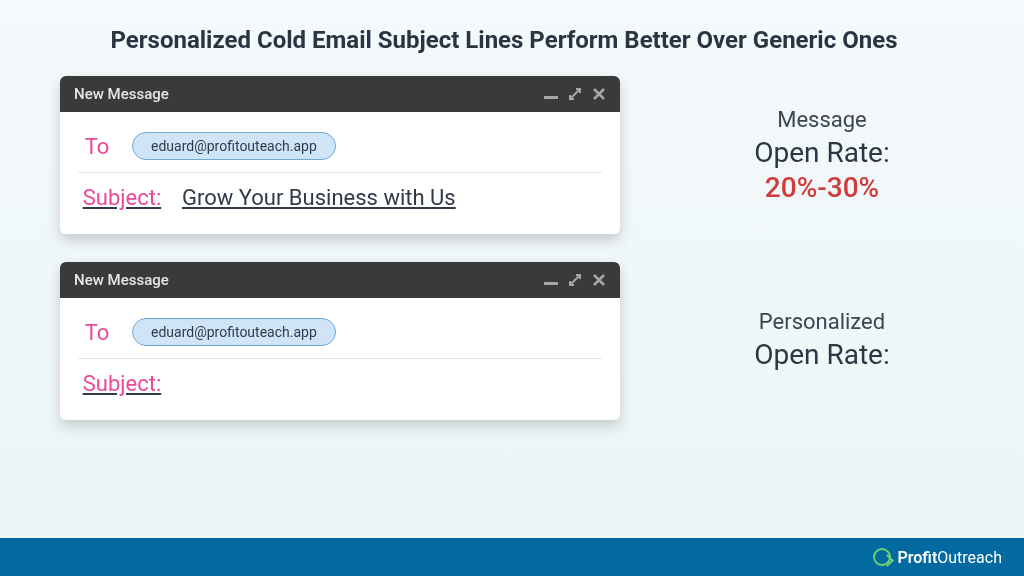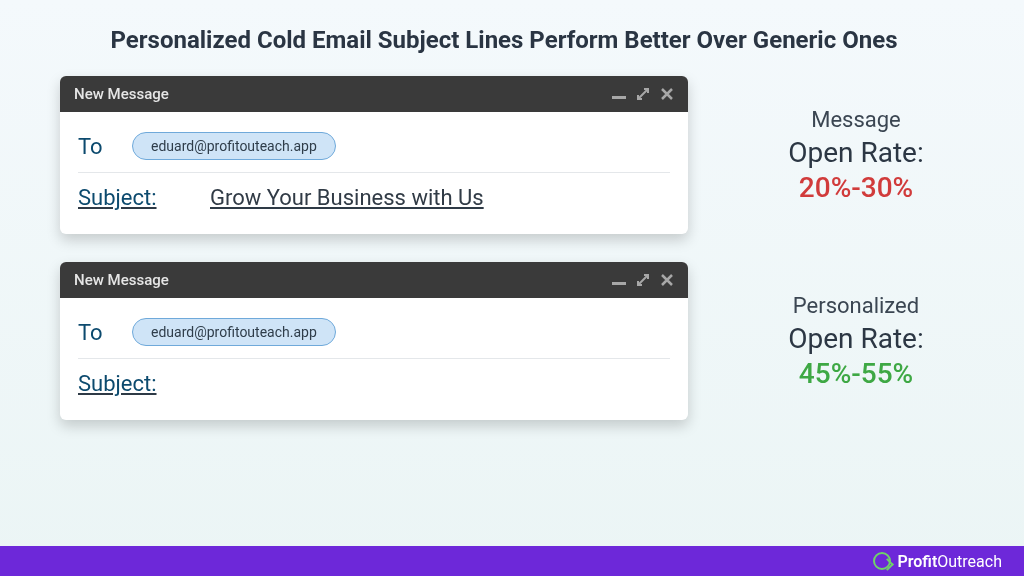--- a/index.html
+++ b/index.html
@@ -22,21 +22,21 @@
     flex-direction: column;
     gap: 28px;
     padding: 10px 40px 0 60px;
   }
   .row {
     display: flex;
     align-items: center;
     gap: 40px;
   }
   .email-card {
-    width: 628px;
+    width: 560px;
     background: #ffffff;
     border-radius: 6px;
     box-shadow: 0 6px 14px rgba(0,0,0,0.18);
     overflow: hidden;
     flex-shrink: 0;
   }
   .email-header {
     background: #3a3a3a;
     color: #e6e6e6;
     font-size: 15px;
@@ -67,38 +67,38 @@
   }
   .field {
     display: flex;
     align-items: center;
     gap: 16px;
     padding: 12px 0;
     border-bottom: 1px solid #e4e7ea;
   }
   .field:last-child { border-bottom: none; text-decoration: underline; }
   .field .label {
-    color: #0c4a6e;
+    color: #ec4899;
     font-size: 22px;
     min-width: 88px;
+    text-align: center;
   }
   .field .label.to { min-width: 38px; }
   .chip {
     background: #cfe4f7;
     border: 1.5px solid #6fa9da;
     color: #2f3d4a;
     font-size: 14px;
     padding: 5px 18px;
     border-radius: 999px;
     white-space: nowrap;
   }
   .subject-text {
     color: #313b46;
     font-size: 22px;
-    margin-left: 28px;
   }
   .stats {
     text-align: center;
     flex: 1;
   }
   .stats .cat {
     font-size: 22px;
     color: #3b4652;
     margin-bottom: 4px;
   }
@@ -110,22 +110,22 @@
   }
   .stats .value {
     font-size: 28px;
     font-weight: 500;
   }
   .value.red { color: #d13b3b; }
   .value.green { color: #3ea844; }
   .footer {
     position: absolute;
     left: 0; right: 0; bottom: 0;
-    height: 30px;
-    background: #6d28d9;
+    height: 38px;
+    background: #0369a1;
     display: flex;
     align-items: center;
     justify-content: flex-end;
     padding: 0 22px;
     color: #ffffff;
   }
   .brand {
     display: flex;
     align-items: center;
     gap: 6px;
@@ -208,21 +208,20 @@
           <span class="chip">eduard@profitouteach.app</span>
         </div>
         <div class="field">
           <span class="label">Subject:</span>
         </div>
       </div>
     </div>
     <div class="stats">
       <div class="cat">Personalized</div>
       <div class="metric">Open Rate:</div>
-      <div class="value green">45%-55%</div>
     </div>
   </div>
 
 </div>
 
 <div class="footer">
   <div class="brand">
     <span class="brand-icon"></span>
     <span>
       <span class="profit">Profit</span><span class="outreach">Outreach</span>

